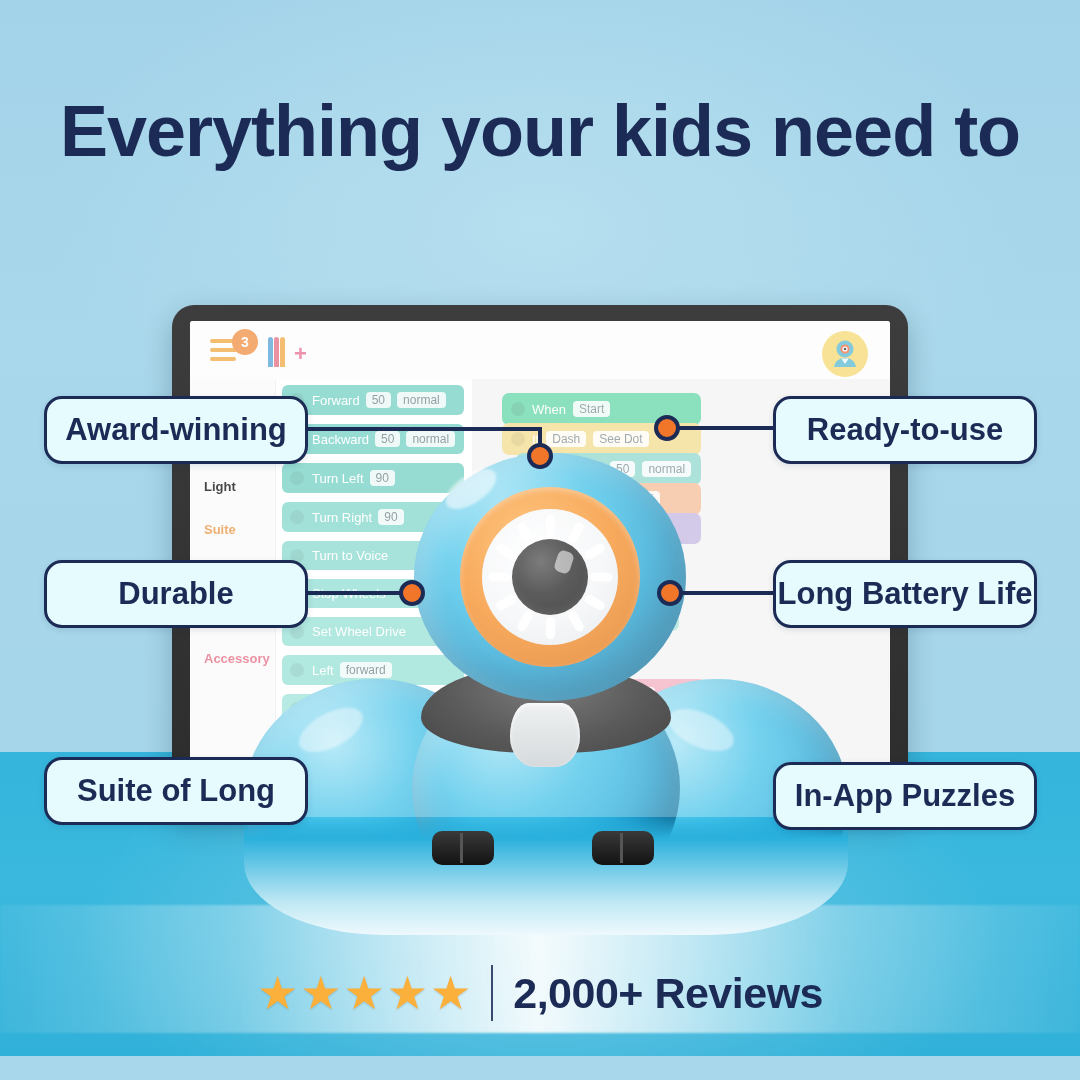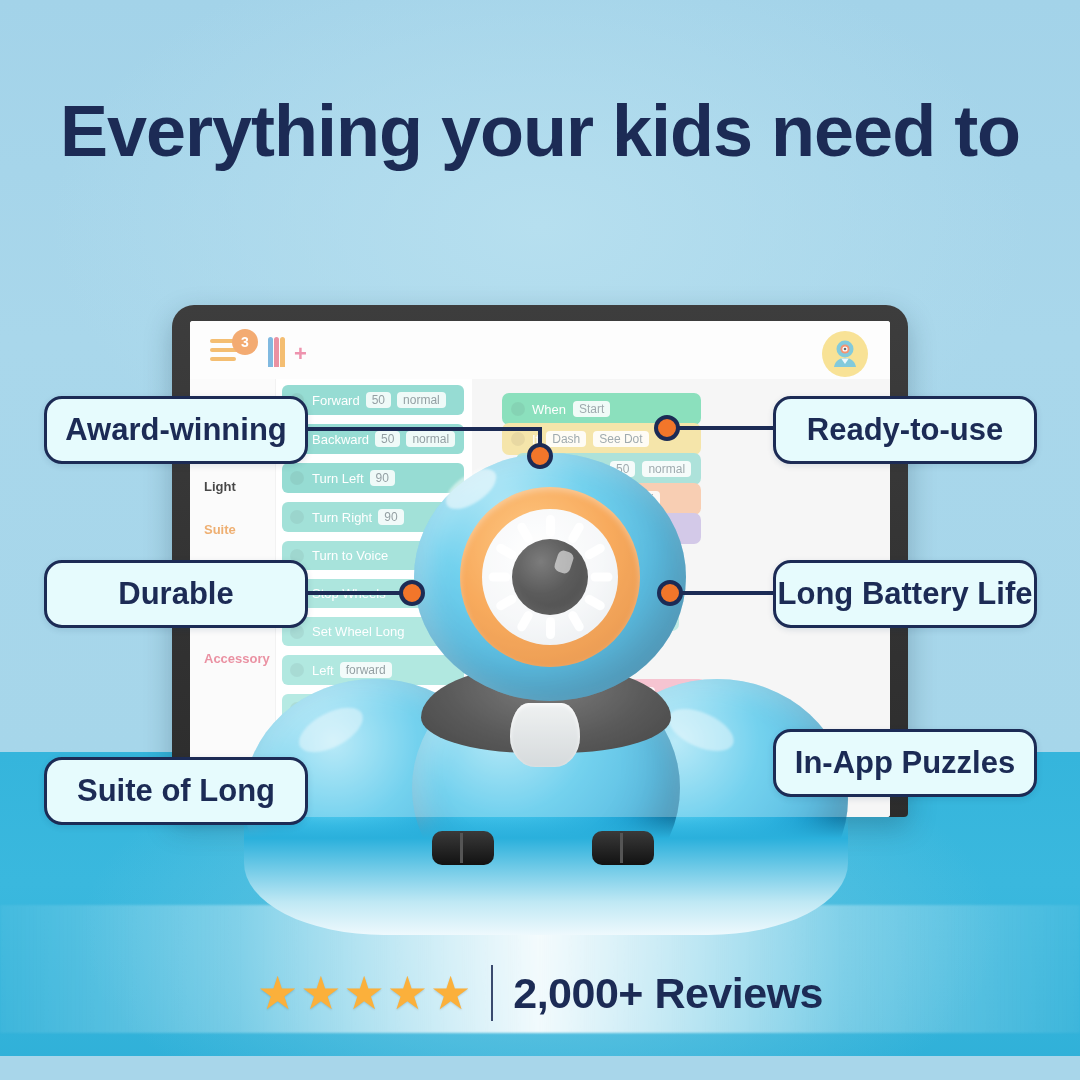--- a/index.html
+++ b/index.html
@@ -268,21 +268,21 @@
             <span>Turn Right</span>
             <span class="pill">90</span>
           </div>
           <div class="blk" style="background: rgb(134, 217, 206);">
             <span>Turn to Voice</span>
           </div>
           <div class="blk" style="background: rgb(142, 221, 210);">
             <span>Stop Wheels</span>
           </div>
           <div class="blk" style="background: rgb(147, 223, 213);">
-            <span>Set Wheel Long</span>
+            <span>Set Wheel Drive</span>
           </div>
           <div class="blk" style="background: rgb(147, 223, 213);">
             <span>Left</span>
             <span class="pill">forward</span>
           </div>
           <div class="blk" style="background: rgb(154, 226, 216);">
             <span>Right</span>
             <span class="pill">forward</span>
           </div>
         </div>
@@ -398,21 +398,21 @@
   </div>
 
   <div class="flabel" style="left:44px;  top:560px; width:264px; height:68px;">
     <span>Durable</span>
   </div>
 
   <div class="flabel" style="left:44px;  top:757px; width:264px; height:68px;">
     <span>Suite of Long</span>
   </div>
 
-  <div class="flabel" style="left:773px; top:729px; width:264px; height:68px;">
+  <div class="flabel" style="left:773px; top:762px; width:264px; height:68px;">
     <span>In-App Puzzles</span>
   </div>
 
   <div class="glow-band"></div>
 
   <div class="rating">
     <div class="stars" id="stars">
         <span class="star">★</span>
         <span class="star">★</span>
         <span class="star">★</span>

